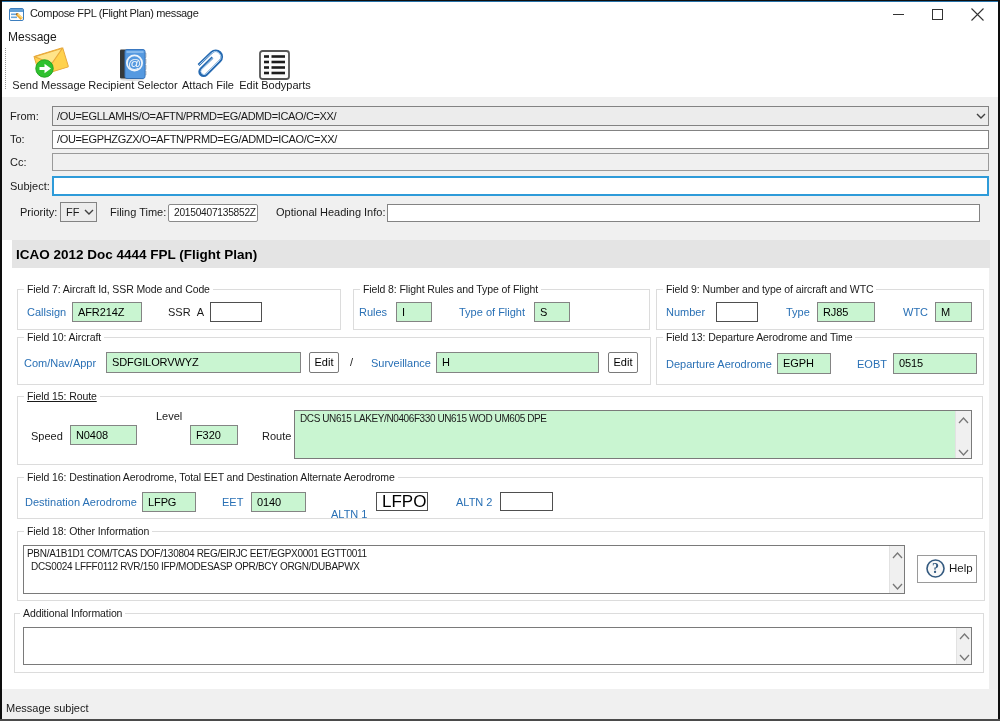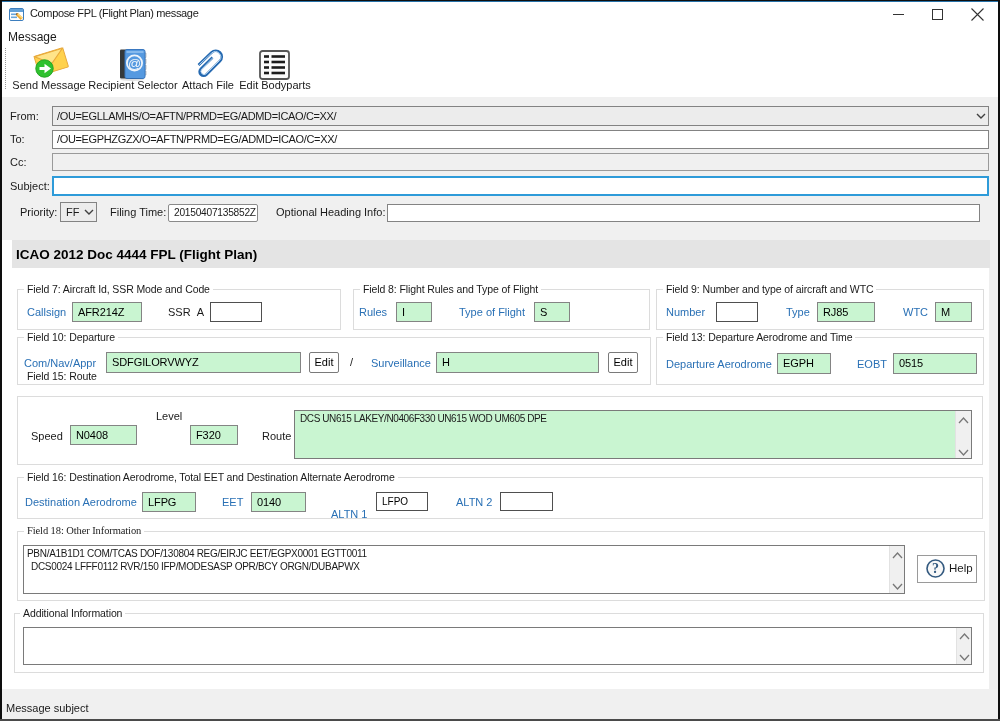--- a/index.html
+++ b/index.html
@@ -146,38 +146,38 @@
   <div class="gbox" style="left:656px;top:289px;width:328px;height:41px;"></div>
   <div class="gcap" style="left:663px;top:283px;">Field 9: Number and type of aircraft and WTC</div>
   <div class="lbl blue" style="left:666px;top:306px;">Number</div>
   <div class="whitebox" style="left:716px;top:302px;width:42px;height:20px;"></div>
   <div class="lbl blue" style="left:786px;top:306px;">Type</div>
   <div class="greenbox" style="left:817px;top:302px;width:58px;height:20px;">RJ85</div>
   <div class="lbl blue" style="left:903px;top:306px;">WTC</div>
   <div class="greenbox" style="left:935px;top:302px;width:37px;height:20px;">M</div>
 
   <div class="gbox" style="left:17px;top:337px;width:634px;height:48px;"></div>
-  <div class="gcap" style="left:24px;top:331px;">Field 10: Departure</div>
+  <div class="gcap" style="left:24px;top:331px;">Field 10: Aircraft</div>
   <div class="lbl blue" style="left:24px;top:357px;">Com/Nav/Appr</div>
   <div class="greenbox" style="left:106px;top:352px;width:195px;height:21px;line-height:19px;">SDFGILORVWYZ</div>
   <div class="abs" style="left:309px;top:352px;width:30px;height:21px;background:#fff;border:1px solid #7a7a7a;border-radius:2px;font-size:11px;text-align:center;line-height:19px;">Edit</div>
   <div class="lbl" style="left:350px;top:356px;">/</div>
   <div class="lbl blue" style="left:371px;top:357px;">Surveillance</div>
   <div class="greenbox" style="left:436px;top:352px;width:163px;height:21px;line-height:19px;">H</div>
   <div class="abs" style="left:608px;top:352px;width:30px;height:21px;background:#fff;border:1px solid #7a7a7a;border-radius:2px;font-size:11px;text-align:center;line-height:19px;">Edit</div>
 
   <div class="gbox" style="left:656px;top:337px;width:328px;height:48px;"></div>
   <div class="gcap" style="left:663px;top:331px;">Field 13: Departure Aerodrome and Time</div>
   <div class="lbl blue" style="left:666px;top:358px;">Departure Aerodrome</div>
   <div class="greenbox" style="left:777px;top:353px;width:54px;height:21px;line-height:19px;">EGPH</div>
   <div class="lbl blue" style="left:857px;top:358px;">EOBT</div>
   <div class="greenbox" style="left:893px;top:353px;width:84px;height:21px;line-height:19px;">0515</div>
 
   <div class="gbox" style="left:17px;top:396px;width:966px;height:69px;"></div>
-  <div class="gcap" style="left:24px;top:370px;">Field 15: Route</div>
+  <div class="gcap" style="left:24px;top:390px;text-decoration:underline;">Field 15: Route</div>
   <div class="lbl" style="left:31px;top:430px;">Speed</div>
   <div class="greenbox" style="left:70px;top:425px;width:67px;height:20px;">N0408</div>
   <div class="lbl" style="left:156px;top:410px;">Level</div>
   <div class="greenbox" style="left:190px;top:425px;width:48px;height:20px;">F320</div>
   <div class="lbl" style="left:262px;top:430px;">Route</div>
   <div class="abs" style="left:294px;top:410px;width:678px;height:49px;background:#c9f5d1;border:1px solid #7a7a7a;"></div>
   <div class="lbl" style="left:300px;top:413px;font-size:10px;letter-spacing:-0.4px;">DCS UN615 LAKEY/N0406F330 UN615 WOD UM605 DPE</div>
   <div class="sb" style="left:955px;top:411px;width:16px;height:47px;"></div>
   <svg class="chev" style="left:958px;top:417px" width="11" height="7">
       <path d="M1 6 L5.5 1 L10 6" fill="none" stroke="#777777" stroke-width="1.3"></path>
@@ -186,26 +186,26 @@
       <path d="M1 1 L5.5 6 L10 1" fill="none" stroke="#777777" stroke-width="1.3"></path>
     </svg>
 
   <div class="gbox" style="left:17px;top:477px;width:966px;height:42px;"></div>
   <div class="gcap" style="left:24px;top:471px;">Field 16: Destination Aerodrome, Total EET and Destination Alternate Aerodrome</div>
   <div class="lbl blue" style="left:25px;top:496px;">Destination Aerodrome</div>
   <div class="greenbox" style="left:142px;top:492px;width:54px;height:20px;">LFPG</div>
   <div class="lbl blue" style="left:222px;top:496px;">EET</div>
   <div class="greenbox" style="left:251px;top:492px;width:55px;height:20px;">0140</div>
   <div class="lbl blue" style="left:331px;top:496px;margin-top:12px;">ALTN 1</div>
-  <div class="whitebox" style="left:376px;top:492px;width:52px;height:19px;font-size:10px;line-height:17px;padding-left:5px;">LFPO</div>
+  <div class="whitebox" style="left:376px;top:492px;width:52px;height:19px;font-size:17px;line-height:17px;padding-left:5px;">LFPO</div>
   <div class="lbl blue" style="left:456px;top:496px;">ALTN 2</div>
   <div class="whitebox" style="left:500px;top:492px;width:53px;height:19px;"></div>
 
   <div class="gbox" style="left:17px;top:531px;width:968px;height:70px;"></div>
-  <div class="gcap" style="left:24px;top:525px;font-family:Liberation Serif, serif;">Field 18: Other Information</div>
+  <div class="gcap" style="left:24px;top:525px;">Field 18: Other Information</div>
   <div class="abs" style="left:23px;top:545px;width:882px;height:49px;background:#fff;border:1px solid #7a7a7a;"></div>
   <div class="lbl" style="left:27px;top:548px;font-size:10px;letter-spacing:-0.3px;">PBN/A1B1D1 COM/TCAS DOF/130804 REG/EIRJC EET/EGPX0001 EGTT0011</div>
   <div class="lbl" style="left:31px;top:561px;font-size:10px;letter-spacing:-0.3px;">DCS0024 LFFF0112 RVR/150 IFP/MODESASP OPR/BCY ORGN/DUBAPWX</div>
   <div class="sb" style="left:889px;top:546px;width:15px;height:47px;"></div>
   <svg class="chev" style="left:892px;top:552px" width="11" height="7">
       <path d="M1 6 L5.5 1 L10 6" fill="none" stroke="#777777" stroke-width="1.3"></path>
     </svg>
   <svg class="chev" style="left:892px;top:583px" width="11" height="7">
       <path d="M1 1 L5.5 6 L10 1" fill="none" stroke="#777777" stroke-width="1.3"></path>
     </svg>

